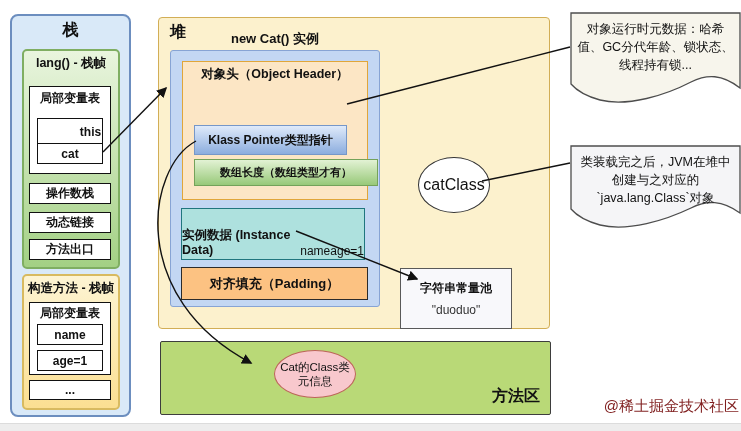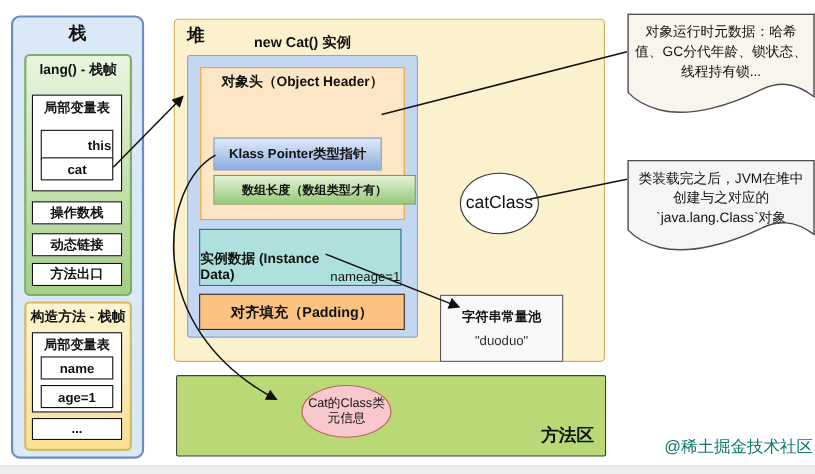--- a/index.html
+++ b/index.html
@@ -39,21 +39,21 @@
   .strpool .val{font-size:12px;color:#333;}
 
   
   .method{left:160px;top:341px;width:391px;height:74px;background:#b9d977;border:1.5px solid #3d3d3d;border-radius:2px;}
   .method-title{left:430px;top:386px;width:110px;height:20px;font-size:16px;font-weight:bold;text-align:left;display:flex;align-items:center;justify-content:flex-end;}
   .pinkell{left:262px;top:350px;width:82px;height:48px;background:#f8c8cd;border:1.5px solid #bd6459;border-radius:50%;
            font-size:11.5px;line-height:1.25;padding:2px;margin-left:12px;}
 
   
   .note-text{font-size:12.5px;line-height:1.45;text-align:center;}
-  .watermark{left:545px;top:397px;width:194px;height:22px;font-size:15px;color:#0f766e;text-align:right;}
+  .watermark{left:545px;top:397px;width:194px;height:22px;font-size:15px;color:#7f1d1d;text-align:right;}
   .bottom-strip{left:0;top:423px;width:741px;height:8px;background:#ededed;border-top:1px solid #dcdcdc;}
 
   svg.overlay{position:absolute;left:0;top:0;width:741px;height:431px;pointer-events:none;}
   svg.noteshape{position:absolute;pointer-events:none;}
 </style>
 </head>
 <body>
 
 <div class="canvas">
 

